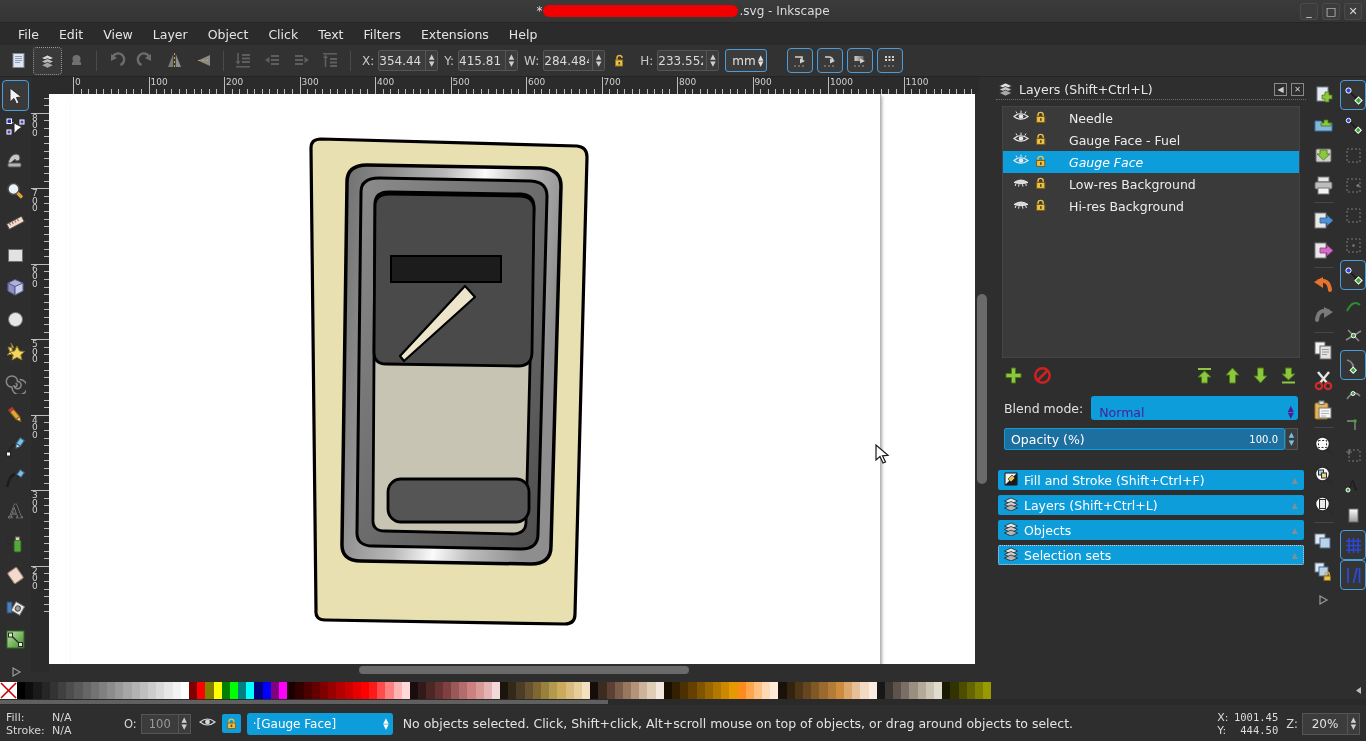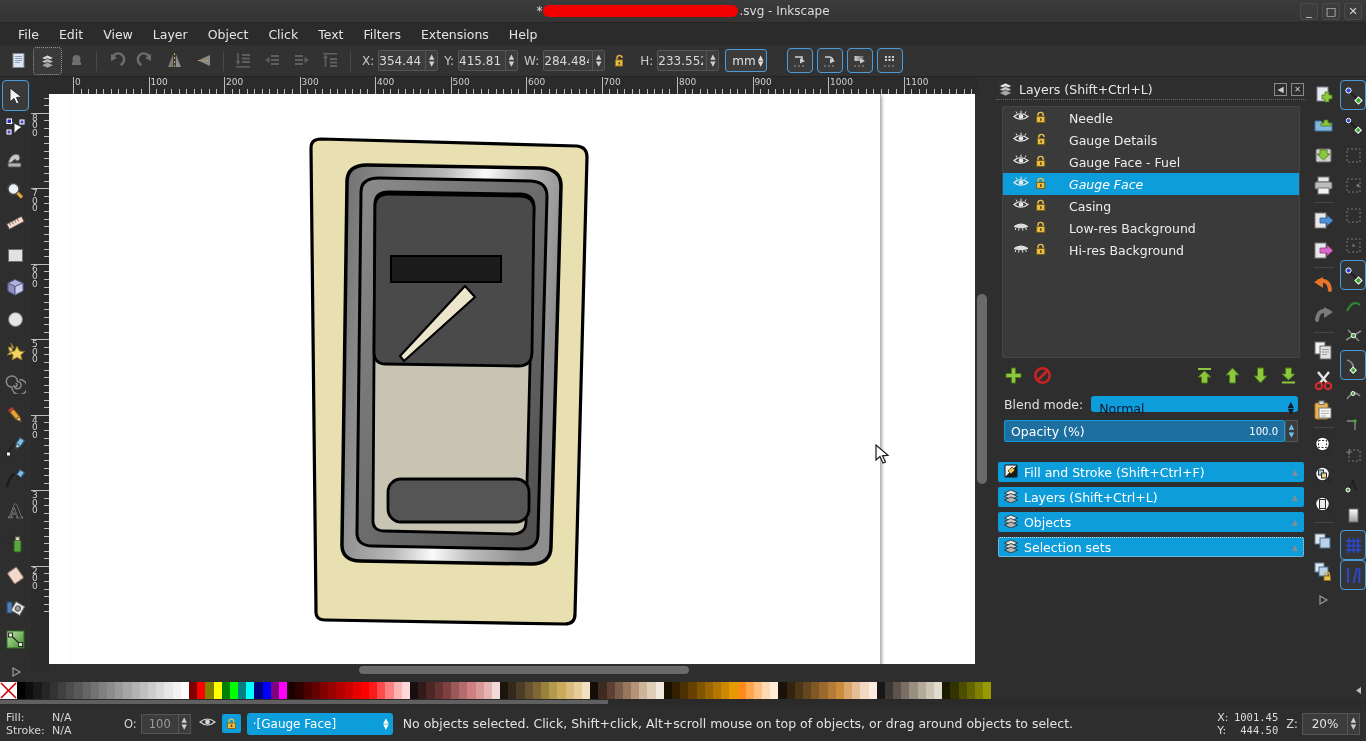--- a/index.html
+++ b/index.html
@@ -104,22 +104,22 @@
   .layerrow { display:flex; align-items:center; height:22px; padding-left:8px; }
   .layerrow.selected { background:#0d9ddb; }
   .layerrow .lname { margin-left:18px; font-size:12.5px; color:#ededed; }
   .layerrow.selected .lname { color:#fff;font-style:italic; }
   .eye, .lock { width:20px; text-align:center; }
 
   .layerbtns { display:flex; align-items:center; margin:8px 8px 0 8px; height:22px; }
   .layerbtns .spacer { flex:1; }
   .rowlabel { font-size:12.5px; color:#e0e0e0; }
   .blendrow { display:flex; align-items:center; margin:8px 8px 0 8px; }
-  .combo { flex:1; height:16px; margin-left:8px; background:#0d9ddb; border-radius:3px;
-           display:flex; align-items:center; padding:8px 4px 0 8px; color:#0f172a; font-size:12.5px;}
+  .combo { flex:1; height:24px; margin-left:8px; background:#0d9ddb; border-radius:3px;
+           display:flex; align-items:center; padding:8px 4px 0 8px; color:#4c1d95; font-size:12.5px;}
   .combo .arrows { margin-left:auto; display:flex; flex-direction:column; line-height:7px; font-size:8px;}
   .opacityrow { margin:8px 8px 0 8px; display:flex; align-items:center; }
   .opbar { flex:1; height:22px; background:#1d6fa0; border:1px solid #0d9ddb; border-radius:2px;
            display:flex; align-items:center; padding:0 6px; position:relative; }
   .opbar .ol { font-size:12.5px; color:#fff; }
   .opbar .ov { margin-left:auto; font-size:10px; color:#fff; }
   .opspin { width:13px; height:22px; background:#3c3c3c; border:1px solid #555;
             display:flex; flex-direction:column; align-items:center; justify-content:center;}
   .opspin i { font-style:normal; font-size:7px; line-height:8px; color:#6fc4ef; }
 
@@ -852,70 +852,40 @@
         </div>
         <div class="layerrow">
           <span class="eye"><svg width="16" height="13" viewBox="0 0 16 13">
               <path d="M1 6.5 q7-5.5 14 0 q-7 5.5-14 0z" fill="none" stroke="#e8e8e8" stroke-width="1.2"></path>
               <circle cx="8" cy="6.5" r="2.3" fill="#e8e8e8"></circle>
               <line x1="3" y1="1.5" x2="4.2" y2="3.6" stroke="#e8e8e8" stroke-width="1"></line>
               <line x1="8" y1="0.6" x2="8" y2="3" stroke="#e8e8e8" stroke-width="1"></line>
               <line x1="13" y1="1.5" x2="11.8" y2="3.6" stroke="#e8e8e8" stroke-width="1"></line>
             </svg></span>
           <span class="lock"><svg width="14" height="14" viewBox="0 0 14 14">
-              <path d="M4.8 6.6 V5 a2.6 2.6 0 0 1 5.2 0" stroke="#e8c24c" stroke-width="1.4" fill="none"></path>
-              <rect x="3.4" y="6.4" width="7.2" height="6" fill="#e8c24c" stroke="#7a5a12"></rect>
-              <rect x="6.4" y="8.2" width="1.4" height="2.6" fill="#5a4500"></rect>
-            </svg></span>
-          <span class="lname">Gauge Details</span>
-        </div>
-        <div class="layerrow">
-          <span class="eye"><svg width="16" height="13" viewBox="0 0 16 13">
-              <path d="M1 6.5 q7-5.5 14 0 q-7 5.5-14 0z" fill="none" stroke="#e8e8e8" stroke-width="1.2"></path>
-              <circle cx="8" cy="6.5" r="2.3" fill="#e8e8e8"></circle>
-              <line x1="3" y1="1.5" x2="4.2" y2="3.6" stroke="#e8e8e8" stroke-width="1"></line>
-              <line x1="8" y1="0.6" x2="8" y2="3" stroke="#e8e8e8" stroke-width="1"></line>
-              <line x1="13" y1="1.5" x2="11.8" y2="3.6" stroke="#e8e8e8" stroke-width="1"></line>
-            </svg></span>
-          <span class="lock"><svg width="14" height="14" viewBox="0 0 14 14">
               <path d="M4 6.6 V5 a2.6 2.6 0 0 1 5.2 0 V6.6" stroke="#e8c24c" stroke-width="1.4" fill="none"></path>
               <rect x="2.6" y="6.4" width="8.2" height="6" fill="#e8c24c" stroke="#7a5a12"></rect>
               <rect x="6" y="8.2" width="1.6" height="2.6" fill="#5a4500"></rect>
             </svg></span>
           <span class="lname">Gauge Face - Fuel</span>
         </div>
         <div class="layerrow selected">
           <span class="eye"><svg width="16" height="13" viewBox="0 0 16 13">
               <path d="M1 6.5 q7-5.5 14 0 q-7 5.5-14 0z" fill="none" stroke="#e8e8e8" stroke-width="1.2"></path>
               <circle cx="8" cy="6.5" r="2.3" fill="#e8e8e8"></circle>
               <line x1="3" y1="1.5" x2="4.2" y2="3.6" stroke="#e8e8e8" stroke-width="1"></line>
               <line x1="8" y1="0.6" x2="8" y2="3" stroke="#e8e8e8" stroke-width="1"></line>
               <line x1="13" y1="1.5" x2="11.8" y2="3.6" stroke="#e8e8e8" stroke-width="1"></line>
             </svg></span>
           <span class="lock"><svg width="14" height="14" viewBox="0 0 14 14">
               <path d="M4 6.6 V5 a2.6 2.6 0 0 1 5.2 0 V6.6" stroke="#e8c24c" stroke-width="1.4" fill="none"></path>
               <rect x="2.6" y="6.4" width="8.2" height="6" fill="#e8c24c" stroke="#7a5a12"></rect>
               <rect x="6" y="8.2" width="1.6" height="2.6" fill="#5a4500"></rect>
             </svg></span>
           <span class="lname">Gauge Face</span>
-        </div>
-        <div class="layerrow">
-          <span class="eye"><svg width="16" height="13" viewBox="0 0 16 13">
-              <path d="M1 6.5 q7-5.5 14 0 q-7 5.5-14 0z" fill="none" stroke="#e8e8e8" stroke-width="1.2"></path>
-              <circle cx="8" cy="6.5" r="2.3" fill="#e8e8e8"></circle>
-              <line x1="3" y1="1.5" x2="4.2" y2="3.6" stroke="#e8e8e8" stroke-width="1"></line>
-              <line x1="8" y1="0.6" x2="8" y2="3" stroke="#e8e8e8" stroke-width="1"></line>
-              <line x1="13" y1="1.5" x2="11.8" y2="3.6" stroke="#e8e8e8" stroke-width="1"></line>
-            </svg></span>
-          <span class="lock"><svg width="14" height="14" viewBox="0 0 14 14">
-              <path d="M4 6.6 V5 a2.6 2.6 0 0 1 5.2 0 V6.6" stroke="#e8c24c" stroke-width="1.4" fill="none"></path>
-              <rect x="2.6" y="6.4" width="8.2" height="6" fill="#e8c24c" stroke="#7a5a12"></rect>
-              <rect x="6" y="8.2" width="1.6" height="2.6" fill="#5a4500"></rect>
-            </svg></span>
-          <span class="lname">Casing</span>
         </div>
         <div class="layerrow">
           <span class="eye"><svg width="16" height="13" viewBox="0 0 16 13">
               <path d="M1 6.5 q7-5 14 0 q-7 2.5-14 0z" fill="#d8d8d8" stroke="#e8e8e8" stroke-width="1"></path>
               <g stroke="#e8e8e8" stroke-width="1">
                 <line x1="3" y1="7.5" x2="2.2" y2="10"></line>
                 <line x1="6" y1="8.2" x2="5.6" y2="10.6"></line>
                 <line x1="9.5" y1="8.2" x2="9.9" y2="10.6"></line>
                 <line x1="12.6" y1="7.4" x2="13.4" y2="10"></line>
               </g>

